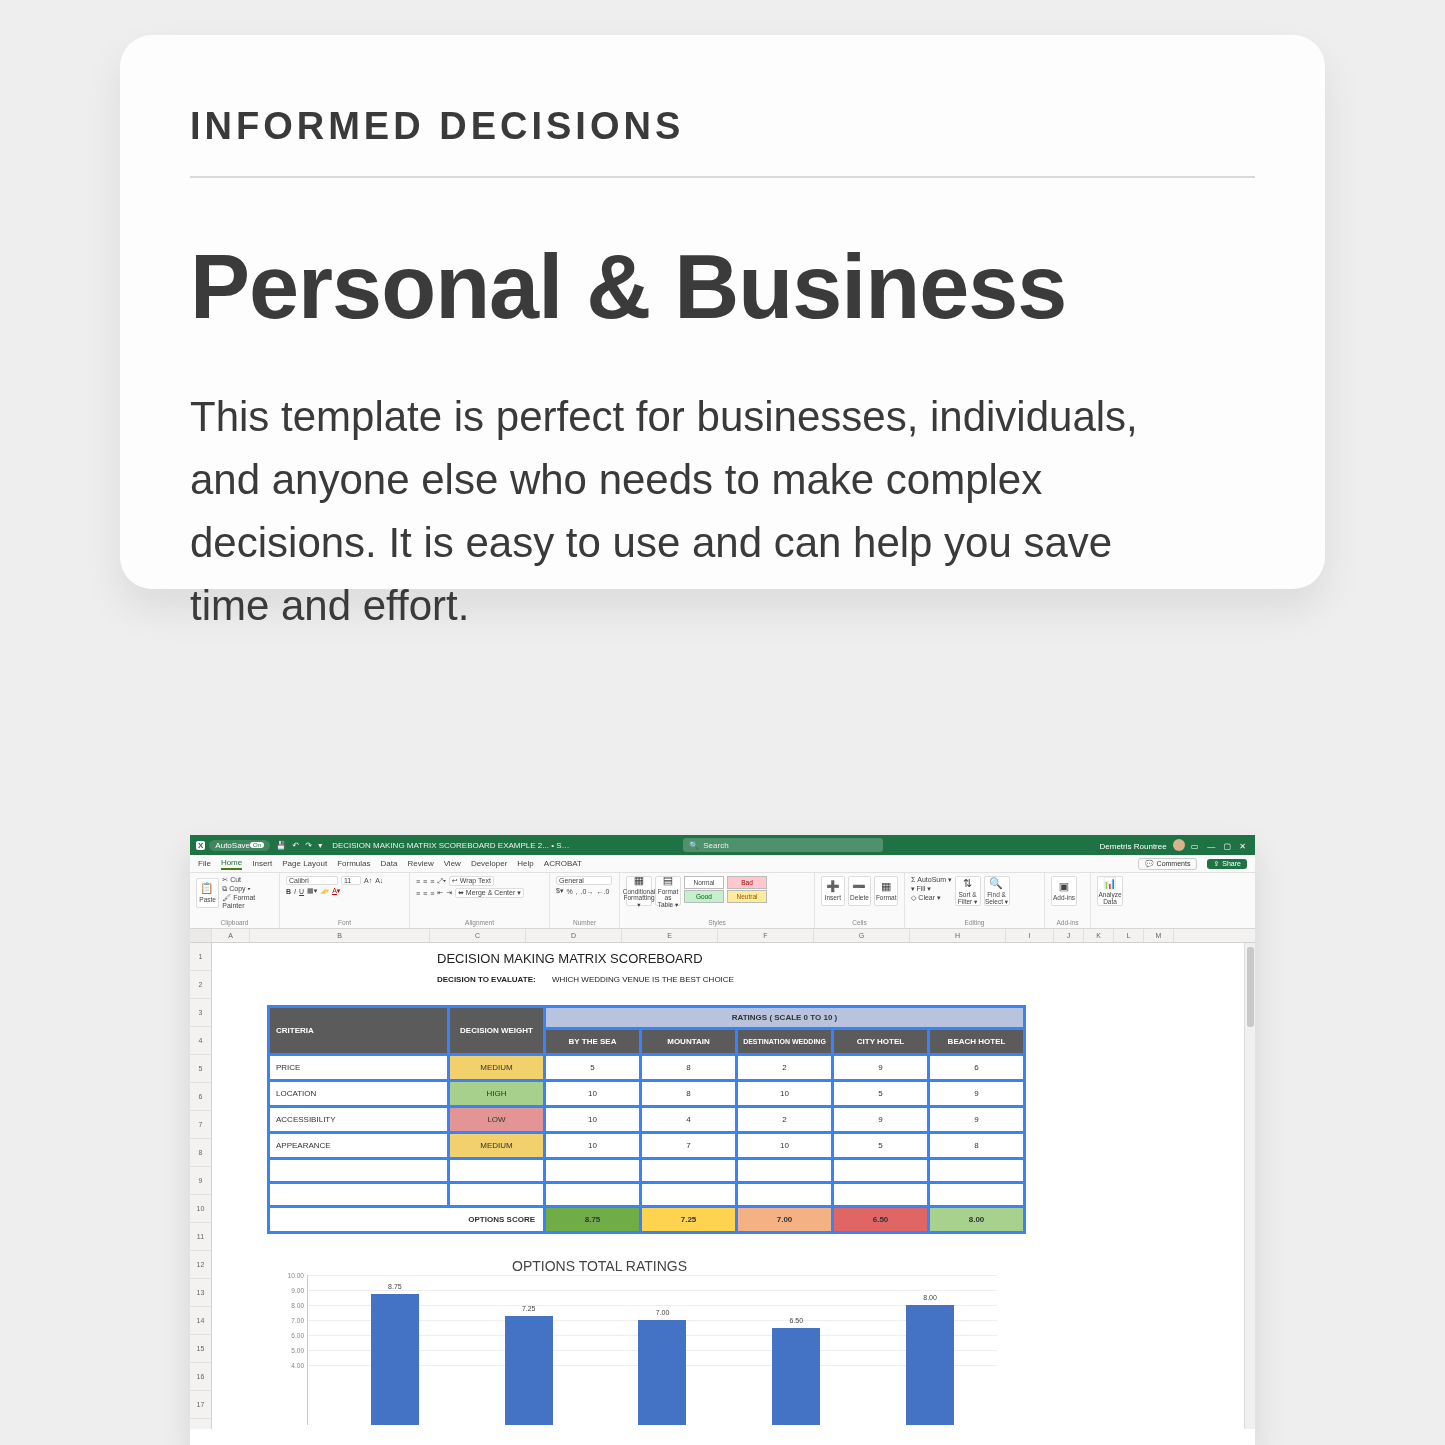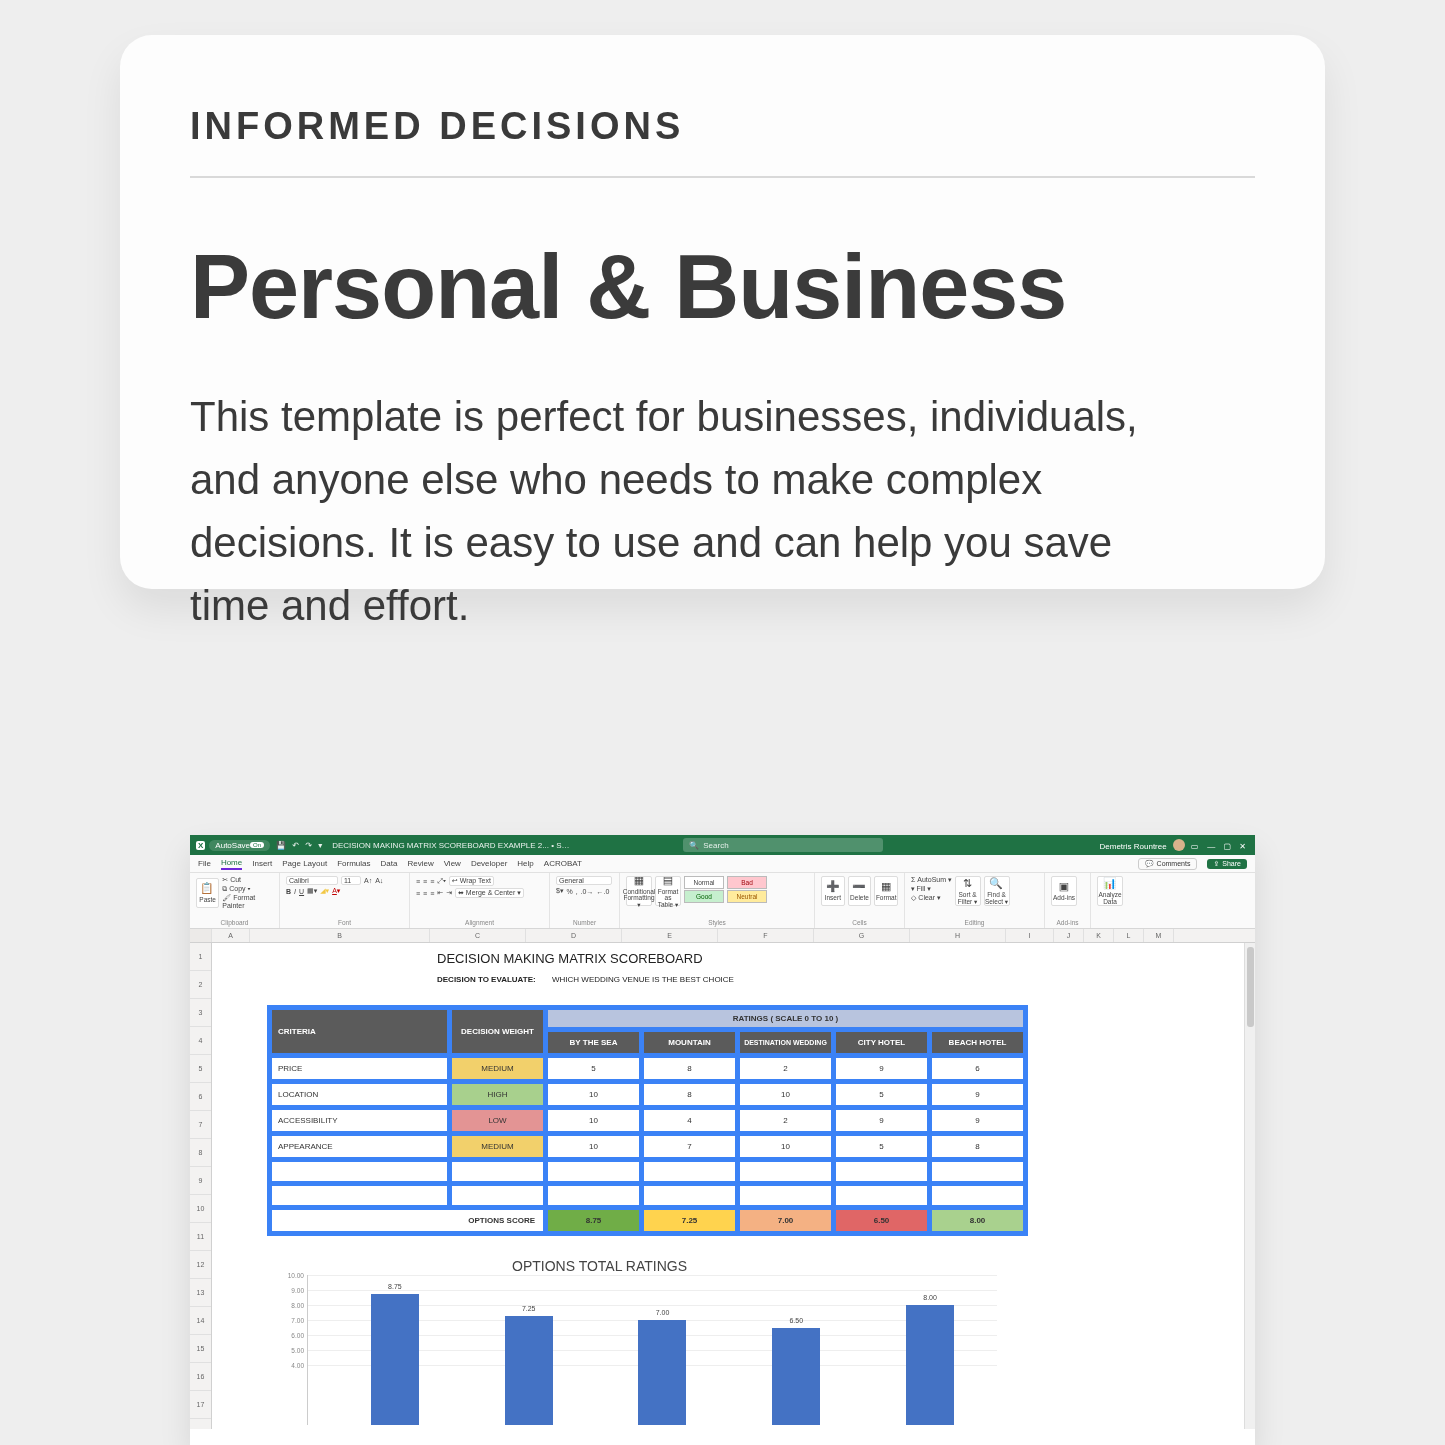--- a/index.html
+++ b/index.html
@@ -99,21 +99,21 @@
   .ribbon-tabs {
     height: 18px;
     display: flex; align-items: center;
     font-size: 8px;
     padding: 0 8px;
     border-bottom: 1px solid #e1e1e1;
     background: #fafafa;
     gap: 10px;
   }
   .ribbon-tabs .tab { color: #444; cursor: default; }
-  .ribbon-tabs .tab.active { color: #1f7244; border-bottom: 2px solid #6d28d9; padding-bottom: 1px; }
+  .ribbon-tabs .tab.active { color: #1f7244; border-bottom: 2px solid #4d7c0f; padding-bottom: 1px; }
   .ribbon-tabs .spacer { flex: 1; }
   .btn-comments {
     border: 1px solid #ccc; border-radius: 3px; padding: 1px 6px;
     font-size: 7px; display: flex; align-items: center; gap: 3px;
   }
   .btn-share {
     background: #1f7244; color: #fff; border-radius: 3px;
     padding: 1px 6px; font-size: 7px; display: flex; align-items: center; gap: 3px;
   }
 
@@ -183,21 +183,21 @@
   .decide-label { position: absolute; left: 225px; top: 32px; font-size: 8px; font-weight: 700; color: #222; }
   .decide-value { position: absolute; left: 340px; top: 32px; font-size: 8px; color: #222; }
 
   
   .matrix {
     position: absolute; left: 55px; top: 62px;
     border: 1.5px solid #000; border-collapse: collapse;
     font-size: 8px;
   }
   .matrix th, .matrix td {
-    border: 5px solid #3b82f6; text-align: center; padding: 0;
+    border: 3px solid #3b82f6; text-align: center; padding: 0;
     height: 26px;
   }
   .matrix .crit-col { width: 180px; text-align: left; padding-left: 6px; }
   .matrix .wt-col { width: 96px; }
   .matrix .opt-col { width: 96px; }
   .matrix thead .ratings-hdr {
     background: #b8c4de; font-weight: 700; height: 22px;
   }
   .matrix thead .col-hdr { background: #5b5b5b; color: #fff; font-weight: 700; height: 26px; }
   .matrix thead .col-hdr.small { font-size: 7px; line-height: 1.05; }

